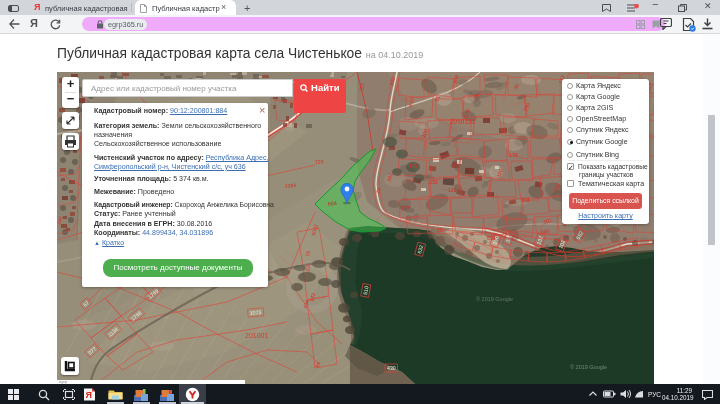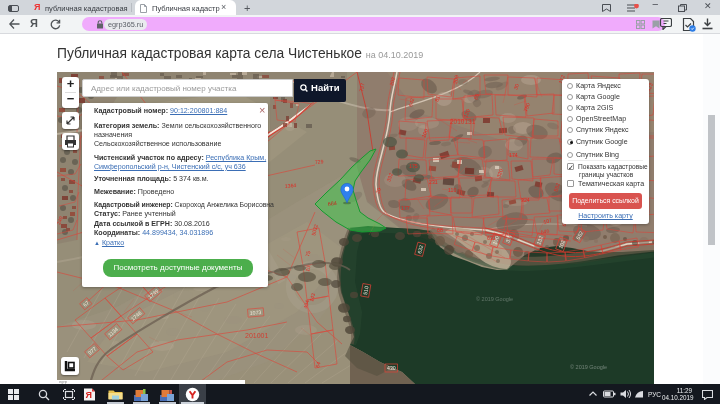--- a/index.html
+++ b/index.html
@@ -12,21 +12,21 @@
 #toolbar{position:absolute;left:0;top:15px;width:720px;height:19px;background:#f2f4f5;border-bottom:1px solid #d8dade}
 #omni{position:absolute;left:82px;top:2px;width:583px;height:14px;background:#f0abfc;border-radius:7px}
 #chip{position:absolute;left:22px;top:1.5px;height:11px;background:#e9ebee;border-radius:6px;font-size:7.3px;color:#5a5f66;line-height:11px;padding:0 4px}
 #urltitle{position:absolute;left:69px;top:2.5px;font-size:8.3px;color:#1f2125;white-space:nowrap}
 
 #page{position:absolute;left:0;top:34px;width:720px;height:350px;background:#fff}
 h1{position:absolute;left:57px;top:12px;font-size:13.8px;font-weight:400;color:#333;letter-spacing:0}
 h1 span{font-size:9px;color:#999;font-weight:400}
 #map{position:absolute;left:57px;top:38px;width:597px;height:312px;overflow:hidden;background:#a89c8b}
 #srch{position:absolute;left:25px;top:7px;width:211px;height:18px;background:#fff;border:1px solid #ccc;border-radius:2px 0 0 2px;font-size:8px;color:#9a9a9a;line-height:17px;padding-left:8px;white-space:nowrap;overflow:hidden}
-#srchbtn{position:absolute;left:237px;top:7px;width:52px;height:23px;background:#0f172a;border-radius:0 2px 2px 0;color:#fff;font-size:9.5px;text-align:center;line-height:18px}
+#srchbtn{position:absolute;left:237px;top:7px;width:52px;height:34px;background:#ef4444;border-radius:0 2px 2px 0;color:#fff;font-size:9.5px;text-align:center;line-height:18px}
 #infopanel{position:absolute;left:25px;top:31px;width:186px;height:184px;background:#fff;border-radius:2px;box-shadow:0 1px 3px rgba(0,0,0,.3);font-size:7.1px;color:#333}
 #layers{position:absolute;left:505px;top:7px;width:87px;height:145px;background:#fff;border-radius:3px;box-shadow:0 1px 3px rgba(0,0,0,.3);font-size:7.1px;color:#333}
 
 #sbar{position:absolute;left:703px;top:34px;width:17px;height:350px;background:#fbfcfd}
 #sthumb{position:absolute;left:5px;top:81px;width:7px;height:130px;background:#c0c3c7}
 
 #taskbar{position:absolute;left:0;top:384px;width:720px;height:20px;background:#14181f}
 .lnk{color:#3b6eb5;text-decoration:underline}
 #infopanel b{font-weight:700;color:#333}
 #infopanel .abs{white-space:nowrap}
@@ -761,27 +761,27 @@
 <div id="srchbtn"><svg width="8" height="8" style="vertical-align:-1px">
           <circle cx="3.4" cy="3.4" r="2.6" stroke="#fff" stroke-width="1.3" fill="none"></circle>
           <path d="M5.3,5.3 L7.4,7.4" stroke="#fff" stroke-width="1.4"></path>
         </svg> <b style="font-weight:700">Найти</b></div>
 <div id="infopanel">
  <div class="abs" style="left:177px;top:1px;font-size:11px;color:#a66">×</div>
  <div class="abs" style="left:12px;top:4px"><b>Кадастровый номер:</b> <a class="lnk">90:12:200801:884</a></div>
  <div class="abs" style="left:12px;top:19px"><b>Категория земель:</b> Земли сельскохозяйственного</div>
  <div class="abs" style="left:12px;top:27.5px">назначения</div>
  <div class="abs" style="left:12px;top:37px">Сельскохозяйственное использование</div>
- <div class="abs" style="left:12px;top:51px"><b>Чистенский участок по адресу:</b> <a class="lnk">Республика Крым,</a></div>
+ <div class="abs" style="left:12px;top:51px"><b>Чистенский участок по адресу:</b> <a class="lnk">Республика Адрес,</a></div>
  <div class="abs" style="left:12px;top:59.5px"><a class="lnk">Симферопольский р-н, Чистенский с/с, уч 636</a></div>
  <div class="abs" style="left:12px;top:72px"><b>Уточненная площадь:</b> 5 374 кв.м.</div>
  <div class="abs" style="left:12px;top:85px"><b>Межевание:</b> Проведено</div>
  <div class="abs" style="left:12px;top:98px;font-size:6.9px;letter-spacing:-0.05px"><b>Кадастровый инженер:</b> Скороход Анжелика Борисовна</div>
  <div class="abs" style="left:12px;top:106.5px"><b>Статус:</b> Ранее учтенный</div>
- <div class="abs" style="left:12px;top:117px"><b>Дата ссылкой в ЕГРН:</b> 30.08.2016</div>
+ <div class="abs" style="left:12px;top:117px"><b>Дата внесения в ЕГРН:</b> 30.08.2016</div>
  <div class="abs" style="left:12px;top:125.5px"><b>Координаты:</b> <span style="color:#3b6eb5">44.899434, 34.031896</span></div>
  <div class="abs" style="left:12px;top:136px;color:#3b6eb5"><span style="font-size:6px">▲</span> <span style="text-decoration:underline">Кратко</span></div>
  <div class="abs" style="left:21px;top:156px;width:150px;height:18px;background:#4cae4c;border-radius:8px;color:#fff;font-size:8px;text-align:center;line-height:18px">Посмотреть доступные документы</div>
 </div>
 <div id="layers">
  <div class="row" style="top:3px"><span class="rad"></span>Карта Яндекс</div>
  <div class="row" style="top:14px"><span class="rad"></span>Карта Google</div>
  <div class="row" style="top:25px"><span class="rad"></span>Карта 2GIS</div>
  <div class="row" style="top:36px"><span class="rad"></span>OpenStreetMap</div>
  <div class="row" style="top:47px"><span class="rad"></span>Спутник Яндекс</div>

